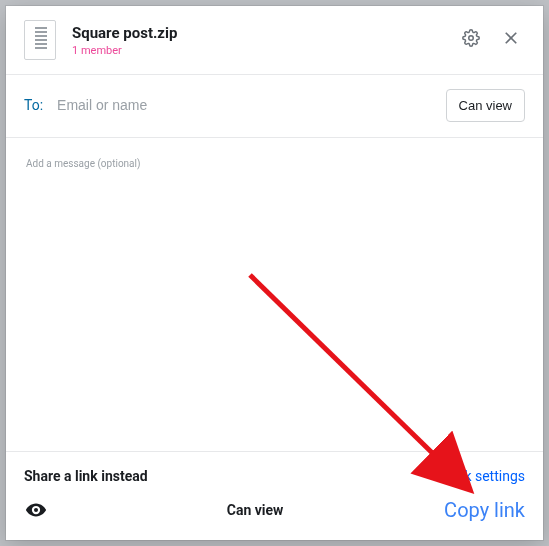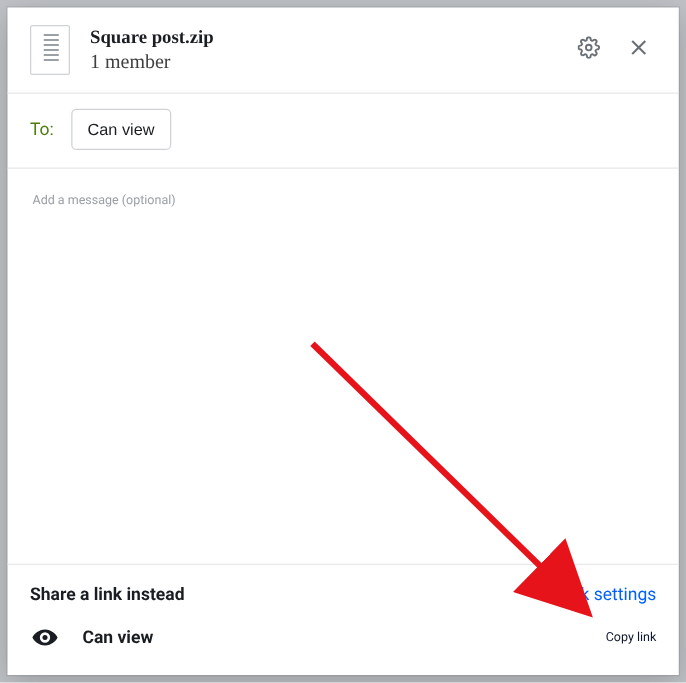--- a/index.html
+++ b/index.html
@@ -18,21 +18,20 @@
     background: #fff;
     box-shadow: 0 0 0 1px rgba(0,0,0,.08), 0 6px 24px rgba(0,0,0,.2);
     display: flex;
     flex-direction: column;
   }
   .header {
     display: flex;
     align-items: center;
     padding: 14px 18px 14px 18px;
     border-bottom: 1px solid #e7e8ea;
-    font-family: Liberation Serif, serif;
   }
   .file-icon {
     width: 32px; height: 40px;
     margin-right: 16px;
     display: inline-block;
     position: relative;
     background: #fff;
     border: 1px solid #d0d3d6;
     border-radius: 2px;
   }
@@ -48,22 +47,22 @@
       );
   }
   .title-block { flex: 1 1 auto; min-width: 0; }
   .title {
     font-size: 15px;
     font-weight: 700;
     color: #1a1d21;
     line-height: 1.2;
   }
   .subtitle {
-    font-size: 16px;
-    color: #404040;
+    font-size: 11px;
+    color: #ec4899;
     margin-top: 2px;
   }
   .header-actions { display: flex; align-items: center; gap: 12px; }
   .icon-btn {
     width: 28px; height: 28px;
     display: inline-flex;
     align-items: center; justify-content: center;
     color: #6a7077;
     cursor: pointer;
     border-radius: 3px;
@@ -72,21 +71,21 @@
 
   .to-row {
     display: flex;
     align-items: center;
     padding: 12px 18px 14px 18px;
     border-bottom: 1px solid #e7e8ea;
     gap: 14px;
   }
   .to-label {
     font-size: 14px;
-    color: #4d7c0f;
+    color: #0369a1;
   }
   .email-input {
     flex: 1 1 auto;
     border: none;
     outline: none;
     font-size: 14px;
     color: #1a1d21;
     padding: 10px 0;
   }
   .email-input::placeholder { color: #9aa0a6; }
@@ -112,20 +111,21 @@
     resize: none;
     font-size: 10px;
     color: #1a1d21;
     font-family: inherit;
   }
   .message-input::placeholder { color: #9aa0a6; }
 
   .link-section {
     border-top: 1px solid #e7e8ea;
     padding: 16px 18px 18px 18px;
+    text-align: center;
   }
   .link-top {
     display: flex;
     justify-content: space-between;
     align-items: baseline;
     margin-bottom: 14px;
   }
   .share-title {
     font-size: 14px;
     font-weight: 700;
@@ -153,22 +153,22 @@
     font-size: 14px;
     font-weight: 700;
     color: #1a1d21;
   }
   .link-desc {
     font-size: 13px;
     color: #6a7077;
     margin-top: 2px;
   }
   .copy-link {
-    font-size: 10px;
-    color: #0f172a;
+    font-size: 20px;
+    color: #3b82f6;
     cursor: pointer;
     align-self: center;
     white-space: nowrap;
   }
 
   
   .arrow {
     position: absolute;
     pointer-events: none;
     top: 0; left: 0;
@@ -203,20 +203,21 @@
             <line x1="5" y1="5" x2="19" y2="19"></line>
             <line x1="19" y1="5" x2="5" y2="19"></line>
           </svg>
         </span>
       </span>
     </div>
   </div>
 
   <div class="to-row">
     <span class="to-label">To:</span>
+    <input class="email-input" type="text" placeholder="Email or name" style="">
     <button class="perm-btn">Can view</button>
   </div>
 
   <div class="message-area">
     <textarea class="message-input" rows="3" placeholder="Add a message (optional)" style=""></textarea>
   </div>
 
   <div class="link-section">
     <div class="link-top">
       <div class="share-title">Share a link instead</div>

